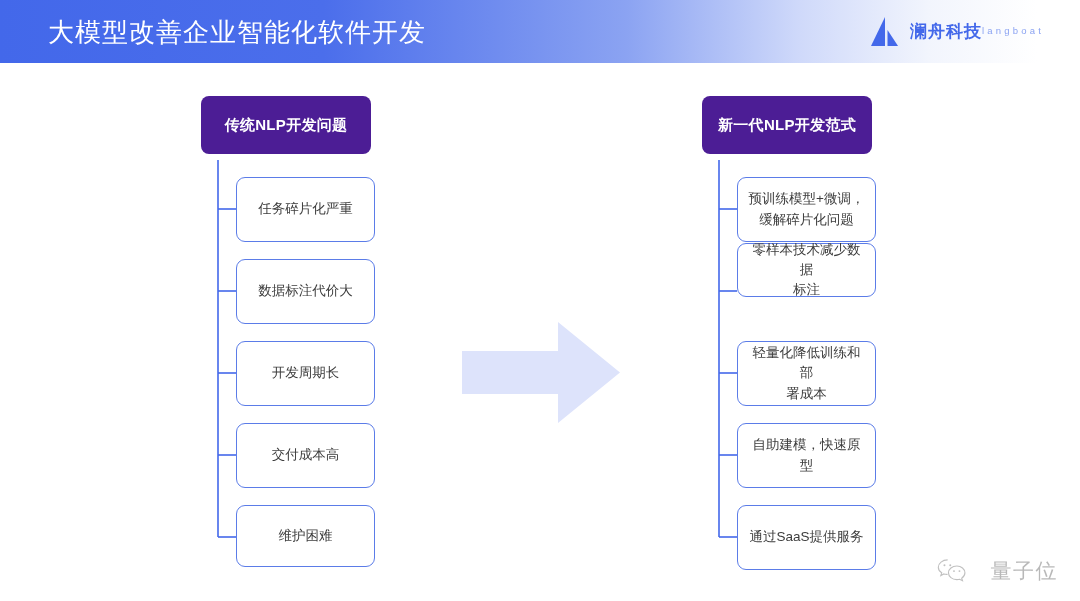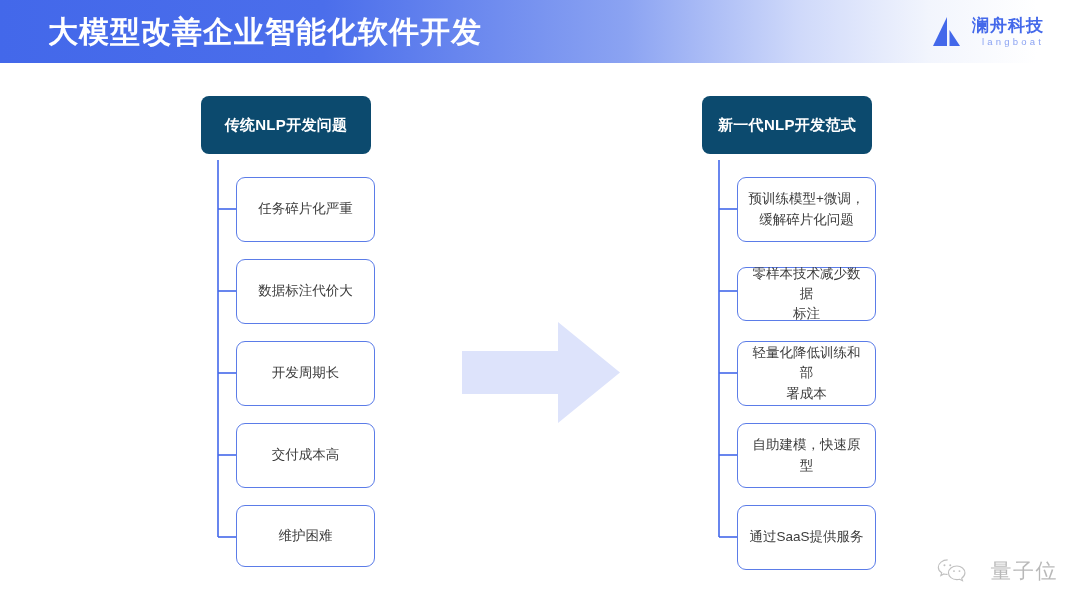--- a/index.html
+++ b/index.html
@@ -28,44 +28,42 @@
                 #cfd9fa 74%,
                 #f2f5fd 86%,
                 #ffffff 96%);
   }
   .header-title {
     position: absolute;
     left: 48px;
     top: 50%;
     transform: translateY(-50%);
     color: #ffffff;
-    font-size: 30px;
-    font-weight: bold;
+    font-size: 26px;
+    font-weight: normal;
     letter-spacing: 1px;
     white-space: nowrap;
   }
   .brand {
     position: absolute;
     right: 36px;
     top: 50%;
     transform: translateY(-50%);
     display: flex;
     align-items: center;
     gap: 8px;
   }
   .brand-mark {
     width: 36px;
     height: 36px;
     flex: 0 0 auto;
   }
   .brand-text {
     display: flex;
-    flex-direction: column;
     line-height: 1;
-    align-items: flex-end;
   }
   .brand-cn {
     color: #4368ea;
     font-size: 17px;
     font-weight: bold;
     letter-spacing: 1px;
   }
   .brand-en {
     color: #8ba3f2;
     font-size: 9.5px;
@@ -84,21 +82,21 @@
     position: absolute;
     left: 0; top: 0;
     width: 1080px;
     height: 538px;
     pointer-events: none;
   }
 
   
   .node-head {
     position: absolute;
-    background: #0c4a6e;
+    background: #4c1d95;
     border-radius: 8px;
     color: #ffffff;
     font-size: 15px;
     font-weight: bold;
     display: flex;
     align-items: center;
     justify-content: center;
     text-align: center;
     letter-spacing: 0.3px;
     box-sizing: border-box;
@@ -193,21 +191,21 @@
   <div class="node-item" style="left:236px; top:196px; width:139px; height:65px;">数据标注代价大</div>
   <div class="node-item" style="left:236px; top:114px; width:139px; height:65px;">任务碎片化严重</div>
   <div class="node-item" style="left:236px; top:278px; width:139px; height:65px;">开发周期长</div>
   <div class="node-item" style="left:236px; top:360px; width:139px; height:65px;">交付成本高</div>
   <div class="node-item" style="left:236px; top:442px; width:139px; height:62px;">维护困难</div>
 
   <div class="node-head" style="left:702px; top:33px; width:170px; height:58px;">新一代NLP开发范式</div>
 
   <div class="node-item" style="left:737px; top:114px; width:139px; height:65px; white-space:pre-line;">预训练模型+微调，
 缓解碎片化问题</div>
-  <div class="node-item" style="left:737px; top:204px; width:139px; height:54px; white-space:pre-line;">零样本技术减少数据
+  <div class="node-item" style="left:737px; top:180px; width:139px; height:54px; white-space:pre-line;">零样本技术减少数据
 标注</div>
   <div class="node-item" style="left:737px; top:278px; width:139px; height:65px; white-space:pre-line;font-family:Liberation Serif, serif;">轻量化降低训练和部
 署成本</div>
   <div class="node-item" style="left:737px; top:360px; width:139px; height:65px; white-space:pre-line;">自助建模，快速原型</div>
   <div class="node-item" style="left:737px; top:442px; width:139px; height:65px; white-space:pre-line;">通过SaaS提供服务</div>
 
 </div>
 
 <div class="watermark">
   <svg class="wm-icon" viewBox="0 0 34 30">

